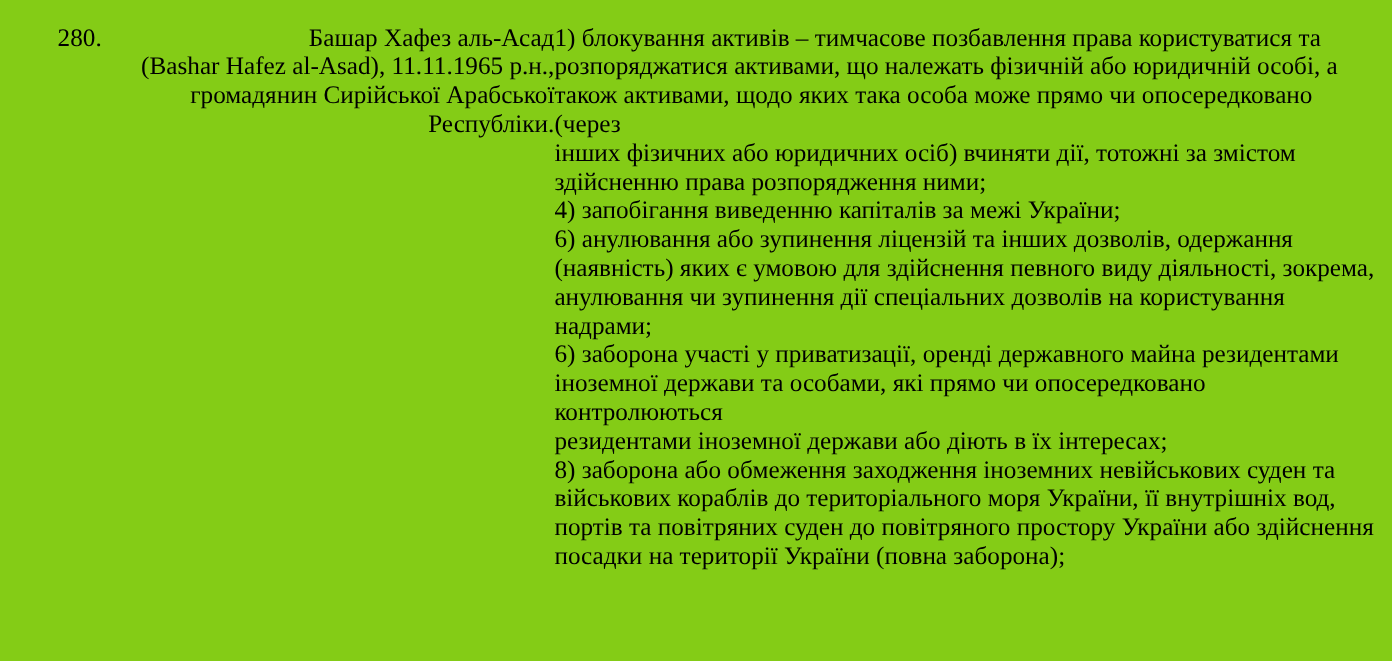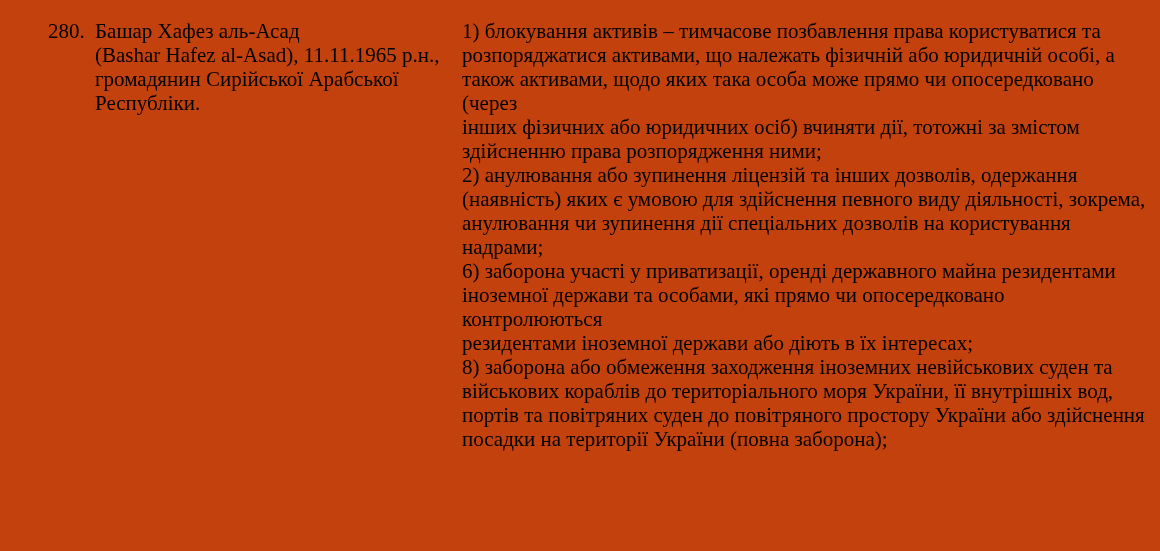--- a/index.html
+++ b/index.html
@@ -5,40 +5,41 @@
   html, body {
     margin: 0;
     padding: 0;
     background: #ffffff;
   }
   .page {
     position: relative;
     width: 1160px;
     height: 551px;
     box-sizing: border-box;
-    background: #c2410c;
+    background: #84cc16;
     color: #000000;
     font-family: "Liberation Serif", "DejaVu Serif", serif;
     font-size: 21px;
     line-height: 24px;
     display: flex;
     align-items: flex-start;
     padding-top: 19px;
     overflow: hidden;
   }
   .col-number {
     flex: none;
     width: 47px;
     margin-left: 48px;
     white-space: pre-line;
   }
   .col-name {
     flex: none;
     width: 367px;
     white-space: pre-line;
+    text-align: right;
   }
   .col-sanctions {
     flex: 1;
     min-width: 0;
     padding-right: 10px;
   }
   .sanction-item {
     white-space: pre-line;
   }
 </style>
@@ -50,21 +51,22 @@
   <div class="col-name">Башар Хафез аль-Асад
 (Bashar Hafez al-Asad), 11.11.1965 р.н.,
 громадянин Сирійської Арабської
 Республіки.</div>
   <div class="col-sanctions">
     <div class="sanction-item">1) блокування активів – тимчасове позбавлення права користуватися та
 розпоряджатися активами, що належать фізичній або юридичній особі, а
 також активами, щодо яких така особа може прямо чи опосередковано (через
 інших фізичних або юридичних осіб) вчиняти дії, тотожні за змістом
 здійсненню права розпорядження ними;</div>
-    <div class="sanction-item">2) анулювання або зупинення ліцензій та інших дозволів, одержання
+    <div class="sanction-item">4) запобігання виведенню капіталів за межі України;</div>
+    <div class="sanction-item">6) анулювання або зупинення ліцензій та інших дозволів, одержання
 (наявність) яких є умовою для здійснення певного виду діяльності, зокрема,
 анулювання чи зупинення дії спеціальних дозволів на користування
 надрами;</div>
     <div class="sanction-item">6) заборона участі у приватизації, оренді державного майна резидентами
 іноземної держави та особами, які прямо чи опосередковано контролюються
 резидентами іноземної держави або діють в їх інтересах;</div>
     <div class="sanction-item">8) заборона або обмеження заходження іноземних невійськових суден та
 військових кораблів до територіального моря України, її внутрішніх вод,
 портів та повітряних суден до повітряного простору України або здійснення
 посадки на території України (повна заборона);</div>

